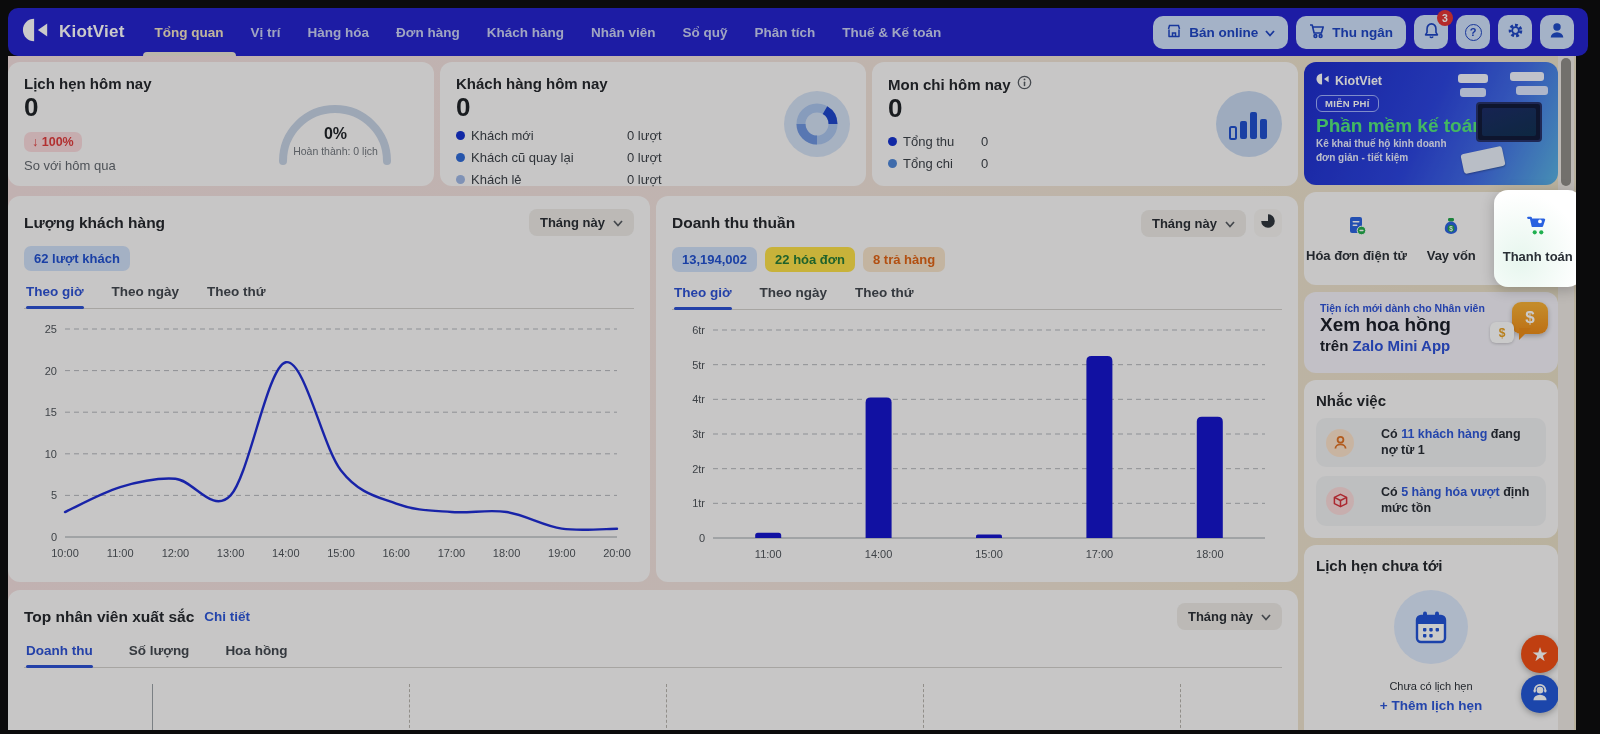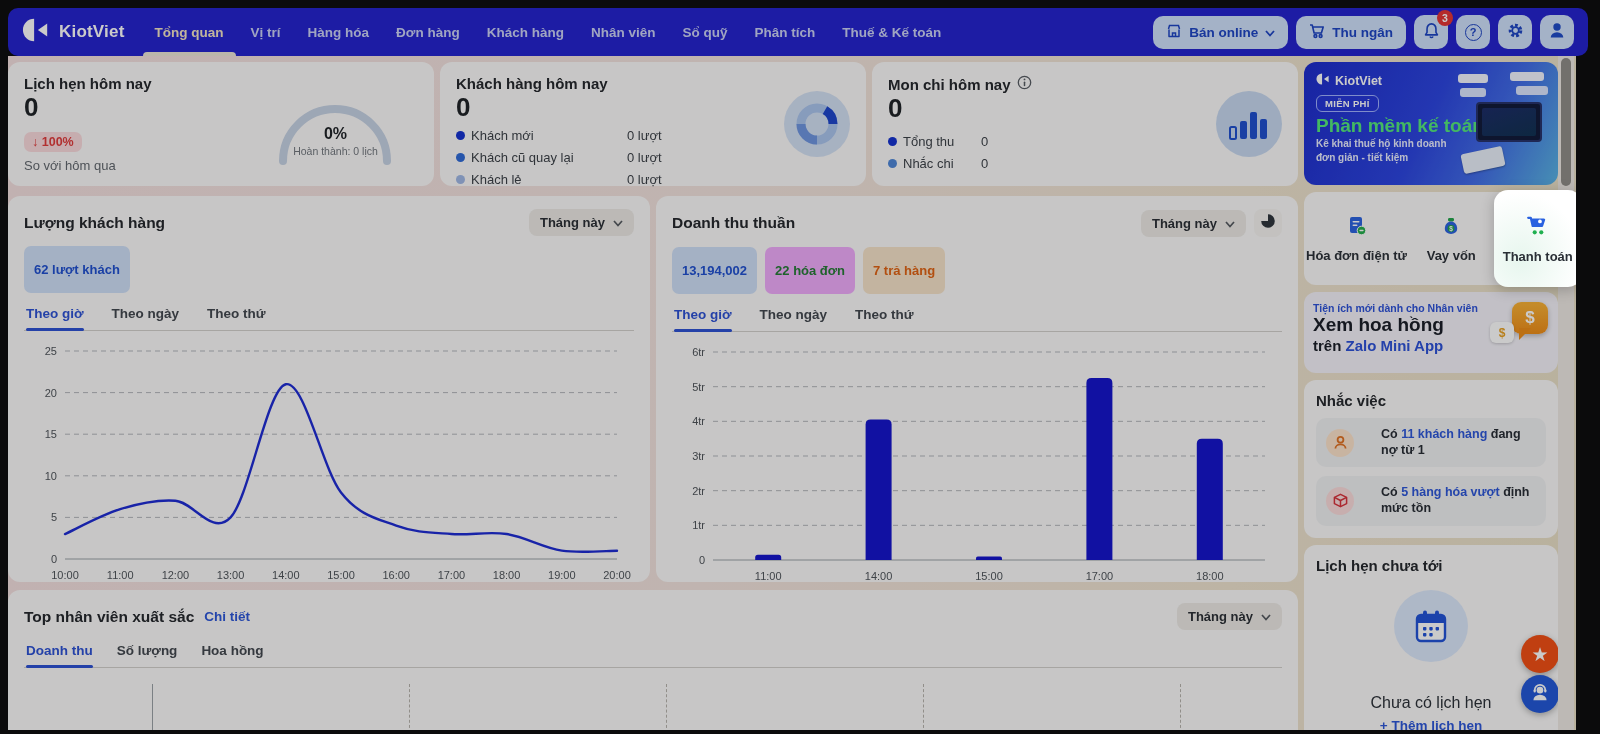--- a/index.html
+++ b/index.html
@@ -48,23 +48,23 @@
 
   
   .charts-row{display:flex;gap:6px;margin-top:10px;height:386px;}
   .chart-card{flex:1;position:relative;}
   .ch-head{display:flex;align-items:center;}
   .ch-title{font-size:15.5px;font-weight:700;color:#23262b;}
   .ch-controls{margin-left:auto;display:flex;align-items:center;gap:8px;}
   .dropdown{display:flex;align-items:center;gap:8px;background:#edeae6;border-radius:8px;padding:6px 11px;font-size:13px;font-weight:600;color:#2a2e34;cursor:pointer;white-space:nowrap;}
   .pie-btn{width:28px;height:28px;border-radius:8px;background:#f6f4f1;display:flex;align-items:center;justify-content:center;cursor:pointer;}
   .badges-row{display:flex;gap:8px;margin-top:10px;}
-  .badge{font-size:13px;font-weight:600;padding:16px 10px;border-radius:7px;width:max-content;}
+  .badge{font-size:13px;font-weight:600;padding:5px 10px;border-radius:7px;width:max-content;}
   .b-blue{background:#cfdff8;color:#1e4fd0;}
-  .b-green{background:#f0abfc;color:#247a34;}
+  .b-green{background:#fde047;color:#247a34;}
   .b-orange{background:#f7e3c9;color:#e06212;}
   .tabs{display:flex;gap:28px;margin-top:13px;border-bottom:1px solid #d3d0cc;padding:0 2px;}
   .tab{position:relative;padding-bottom:9px;font-size:13.5px;font-weight:600;color:#41464d;cursor:pointer;}
   .tab.active{color:#2b50d4;}
   .tab.active::after{content:"";position:absolute;left:0;right:0;bottom:-1px;height:3px;background:#2b50d4;border-radius:2px;}
   svg.chart{display:block;width:100%;height:252px;margin-top:4px;}
 
   
   .staff-card{margin-top:8px;height:260px;}
   .staff-head{display:flex;align-items:center;}
@@ -85,41 +85,41 @@
   .chip{position:absolute;height:9px;border-radius:3px;background:#f2f5ff;}
   .laptop{position:absolute;left:18px;top:30px;width:66px;height:40px;background:#0f1838;border-radius:4px;border:2px solid #24306a;}
   .laptop-scr{position:absolute;inset:4px;background:linear-gradient(160deg,#1a2a66,#0e3050);border-radius:2px;}
   .book{position:absolute;left:4px;bottom:2px;width:42px;height:20px;background:#e9f0fa;border-radius:3px;transform:rotate(-12deg);box-shadow:0 1px 2px rgba(0,0,0,.3);}
 
   .tiles{height:93px;background:#fbfafa;border-radius:12px;display:flex;align-items:stretch;padding:8px 2px;position:relative;}
   .tile{flex:1;display:flex;flex-direction:column;align-items:center;justify-content:center;gap:7px;cursor:pointer;}
   .tile-label{font-size:13px;font-weight:600;color:#2a2f36;white-space:nowrap;}
   .tile.highlight{position:relative;z-index:60;background:radial-gradient(120% 120% at 30% 72%,#e7f6ee 0%,#ffffff 58%);border-radius:14px;margin:-10px -26px -10px -2px;box-shadow:0 3px 14px rgba(0,0,0,.22);}
 
-  .zalo{height:81px;background:#f5f3fa;border-radius:12px;padding:10px 9px;position:relative;overflow:hidden;}
+  .zalo{height:81px;background:#f5f3fa;border-radius:12px;padding:10px 16px;position:relative;overflow:hidden;}
   .z-cap{font-size:10.5px;font-weight:700;color:#2b50d8;}
   .z-title{font-size:19px;font-weight:800;color:#181c26;margin-top:1px;line-height:1.1;}
   .z-sub{font-size:15px;font-weight:700;color:#181c26;margin-top:1px;}
   .z-sub .z-link{color:#2b50d8;font-weight:800;}
   .bub1{position:absolute;right:10px;top:10px;width:36px;height:32px;background:linear-gradient(#f9b234,#ee8c17);border-radius:9px;display:flex;align-items:center;justify-content:center;color:#fff;font-size:17px;font-weight:800;box-shadow:0 2px 5px rgba(0,0,0,.25);}
   .bub1::after{content:"";position:absolute;bottom:-6px;left:7px;border:6px solid transparent;border-top-color:#ee8c17;border-left-color:#ee8c17;}
   .bub2{position:absolute;right:44px;top:30px;width:24px;height:21px;background:#fff;border-radius:6px;display:flex;align-items:center;justify-content:center;color:#e8a020;font-size:12px;font-weight:800;box-shadow:0 1px 3px rgba(0,0,0,.2);}
 
   .reminders{background:#fbfafa;border-radius:12px;padding:12px;}
   .sb-title{font-size:15px;font-weight:700;color:#23262b;}
   .rem-item{margin-top:9px;background:#f0f1f3;border-radius:10px;padding:9px 10px;display:flex;align-items:center;gap:27px;cursor:pointer;}
   .rem-ic{width:28px;height:28px;border-radius:50%;display:flex;align-items:center;justify-content:center;flex:none;}
   .rem-ic.orange{background:#fde3cb;}
   .rem-ic.red{background:#fbdcdc;}
   .rem-text{font-size:12.5px;color:#262b33;font-weight:600;line-height:1.25;}
   .rem-text .lnk{color:#2b55d8;}
 
   .appts{background:#fbfafa;border-radius:12px;padding:12px;height:200px;display:flex;flex-direction:column;}
   .cal-wrap{width:74px;height:74px;border-radius:50%;background:#dce8fb;display:flex;align-items:center;justify-content:center;align-self:center;margin-top:16px;}
-  .appt-empty{font-size:16px;color:#2a2f36;text-align:center;margin-top:32px;}
+  .appt-empty{font-size:11px;color:#2a2f36;text-align:center;margin-top:16px;}
   .appt-add{font-size:13.5px;font-weight:700;color:#2b55d8;text-align:center;margin-top:6px;cursor:pointer;}
 
   
   .fab{position:absolute;width:38px;height:38px;border-radius:50%;display:flex;align-items:center;justify-content:center;cursor:pointer;box-shadow:0 2px 6px rgba(0,0,0,.3);}
   .fab.star{left:1513px;top:579px;background:#f24e12;color:#fff;font-size:19px;}
   .fab.support{left:1513px;top:619px;background:#2157d8;}
   .scroll-track{position:absolute;left:1550px;top:0;width:16px;height:100%;background:#efeae5;}
   .scroll-thumb{position:absolute;left:3px;top:2px;width:10px;height:128px;border-radius:6px;background:#8f8c87;cursor:pointer;}
 
   
@@ -296,21 +296,21 @@
           <div class="big-val">0</div>
           <div class="spacer"></div>
           <div class="legend" style="margin-bottom:2px;">
             <div class="leg-row">
                 <span class="leg-dot" style="background-color: rgb(19, 48, 208);"></span>
                 <span class="leg-label narrow">Tổng thu</span>
                 <span>0</span>
               </div>
             <div class="leg-row">
                 <span class="leg-dot" style="background-color: rgb(77, 134, 216);"></span>
-                <span class="leg-label narrow">Nhắc chi</span>
+                <span class="leg-label narrow">Tổng chi</span>
                 <span>0</span>
               </div>
           </div>
         </div>
         <div class="icon-circle">
           <svg width="66" height="66" viewBox="0 0 66 66">
               <circle cx="33" cy="33" r="33" fill="#c7d8f0"></circle>
               <rect x="14" y="36" width="6" height="12" rx="1.5" fill="none" stroke="#1d4ecf" stroke-width="2"></rect>
               <rect x="24" y="30" width="7" height="18" rx="2" fill="#1d4ecf"></rect>
               <rect x="34" y="21" width="7" height="27" rx="2" fill="#1d4ecf"></rect>
@@ -382,21 +382,21 @@
             <div class="pie-btn">
               <span><svg width="16" height="16" viewBox="0 0 16 16">
                     <path d="M8,1.2 A6.8,6.8 0 1 1 1.2,8 L8,8 Z" fill="#2e343c"></path>
                   </svg></span>
             </div>
           </div>
         </div>
         <div class="badges-row">
           <span class="badge b-blue">13,194,002</span>
           <span class="badge b-green">22 hóa đơn</span>
-          <span class="badge b-orange">7 trả hàng</span>
+          <span class="badge b-orange">8 trả hàng</span>
         </div>
         <div class="tabs">
           <div class="tab active">Theo giờ</div>
           <div class="tab">Theo ngày</div>
           <div class="tab">Theo thứ</div>
         </div>
         <svg class="chart" viewBox="0 0 608 252">
             <line x1="40" x2="592" y1="224" y2="224" stroke="#9aa0a6" stroke-width="1" stroke-dasharray=""></line>
             <text x="32" y="228" text-anchor="end" font-size="11" fill="#4d5258" font-family="Liberation Sans, sans-serif">0</text>
             <line x1="40" x2="592" y1="189.33333333333334" y2="189.33333333333334" stroke="#b3b6bb" stroke-width="1" stroke-dasharray="5 4"></line>
@@ -431,21 +431,21 @@
         <span class="detail-link">Chi tiết</span>
         <div class="ch-controls" style="margin-left:auto;">
           <div class="dropdown">
             <span>Tháng này</span>
             <span><svg width="10" height="7" viewBox="0 0 10 7" fill="none" stroke="#54585e" stroke-width="1.7">
                   <polyline points="1,1 5,5.5 9,1"></polyline>
                 </svg></span>
           </div>
         </div>
       </div>
-      <div class="tabs" style="gap:24px;">
+      <div class="tabs" style="gap:36px;">
         <div class="tab active">Doanh thu</div>
         <div class="tab">Số lượng</div>
         <div class="tab">Hoa hồng</div>
       </div>
       <div class="staff-chart">
         <div class="vline solid" style="left:128px;"></div>
         <div class="vline dash" style="left:385px;"></div>
         <div class="vline dash" style="left:642px;"></div>
         <div class="vline dash" style="left:899px;"></div>
         <div class="vline dash" style="left:1156px;"></div>

